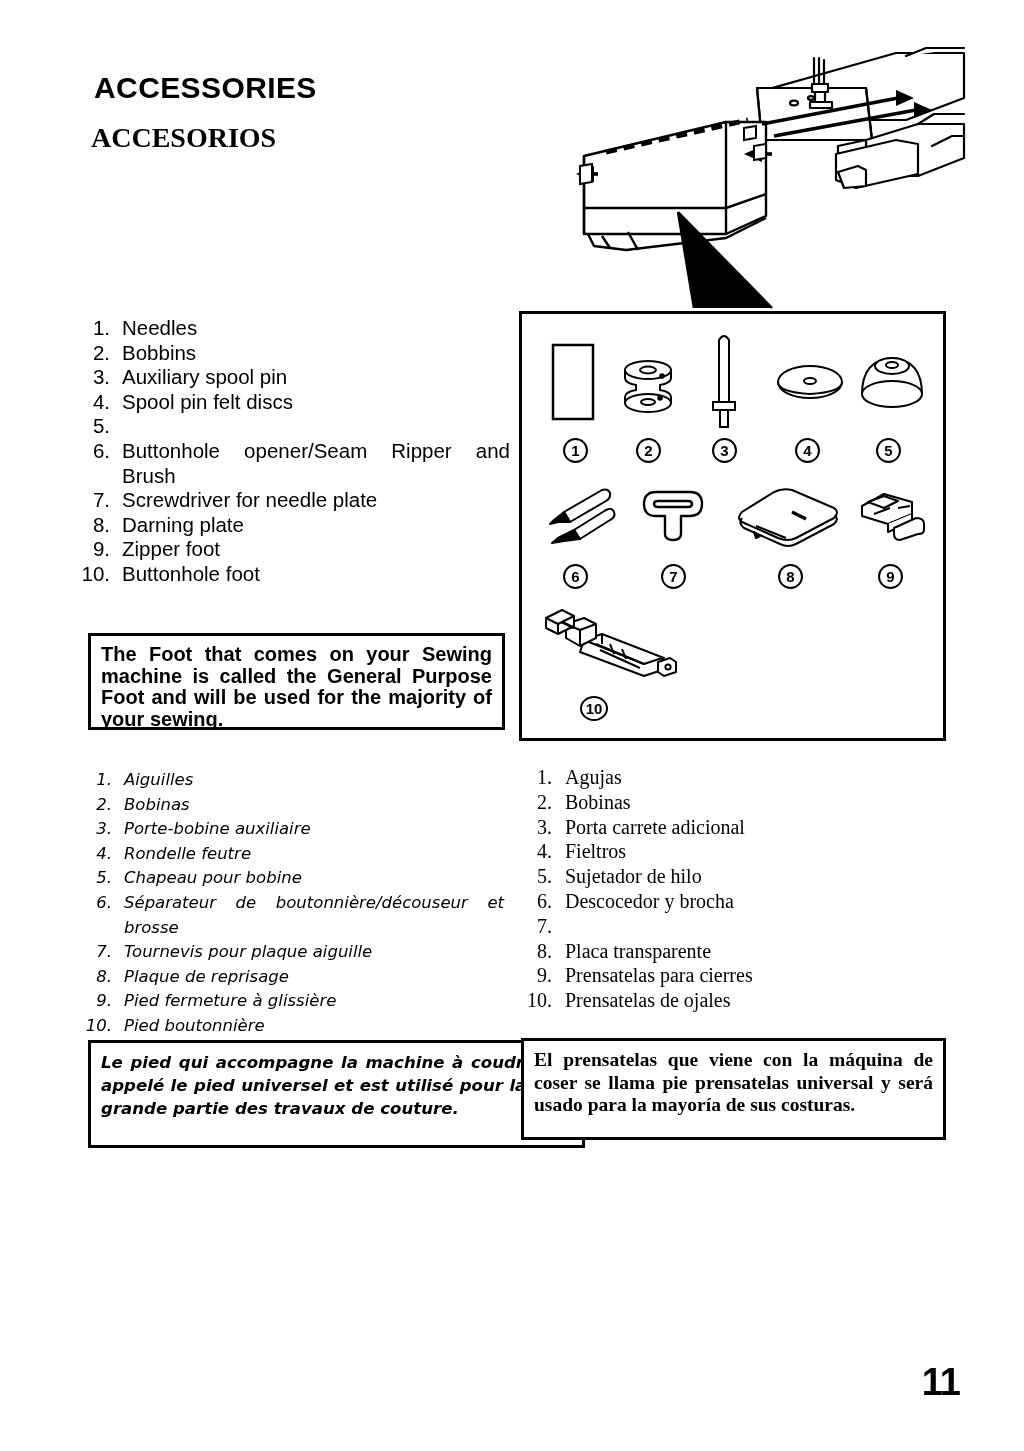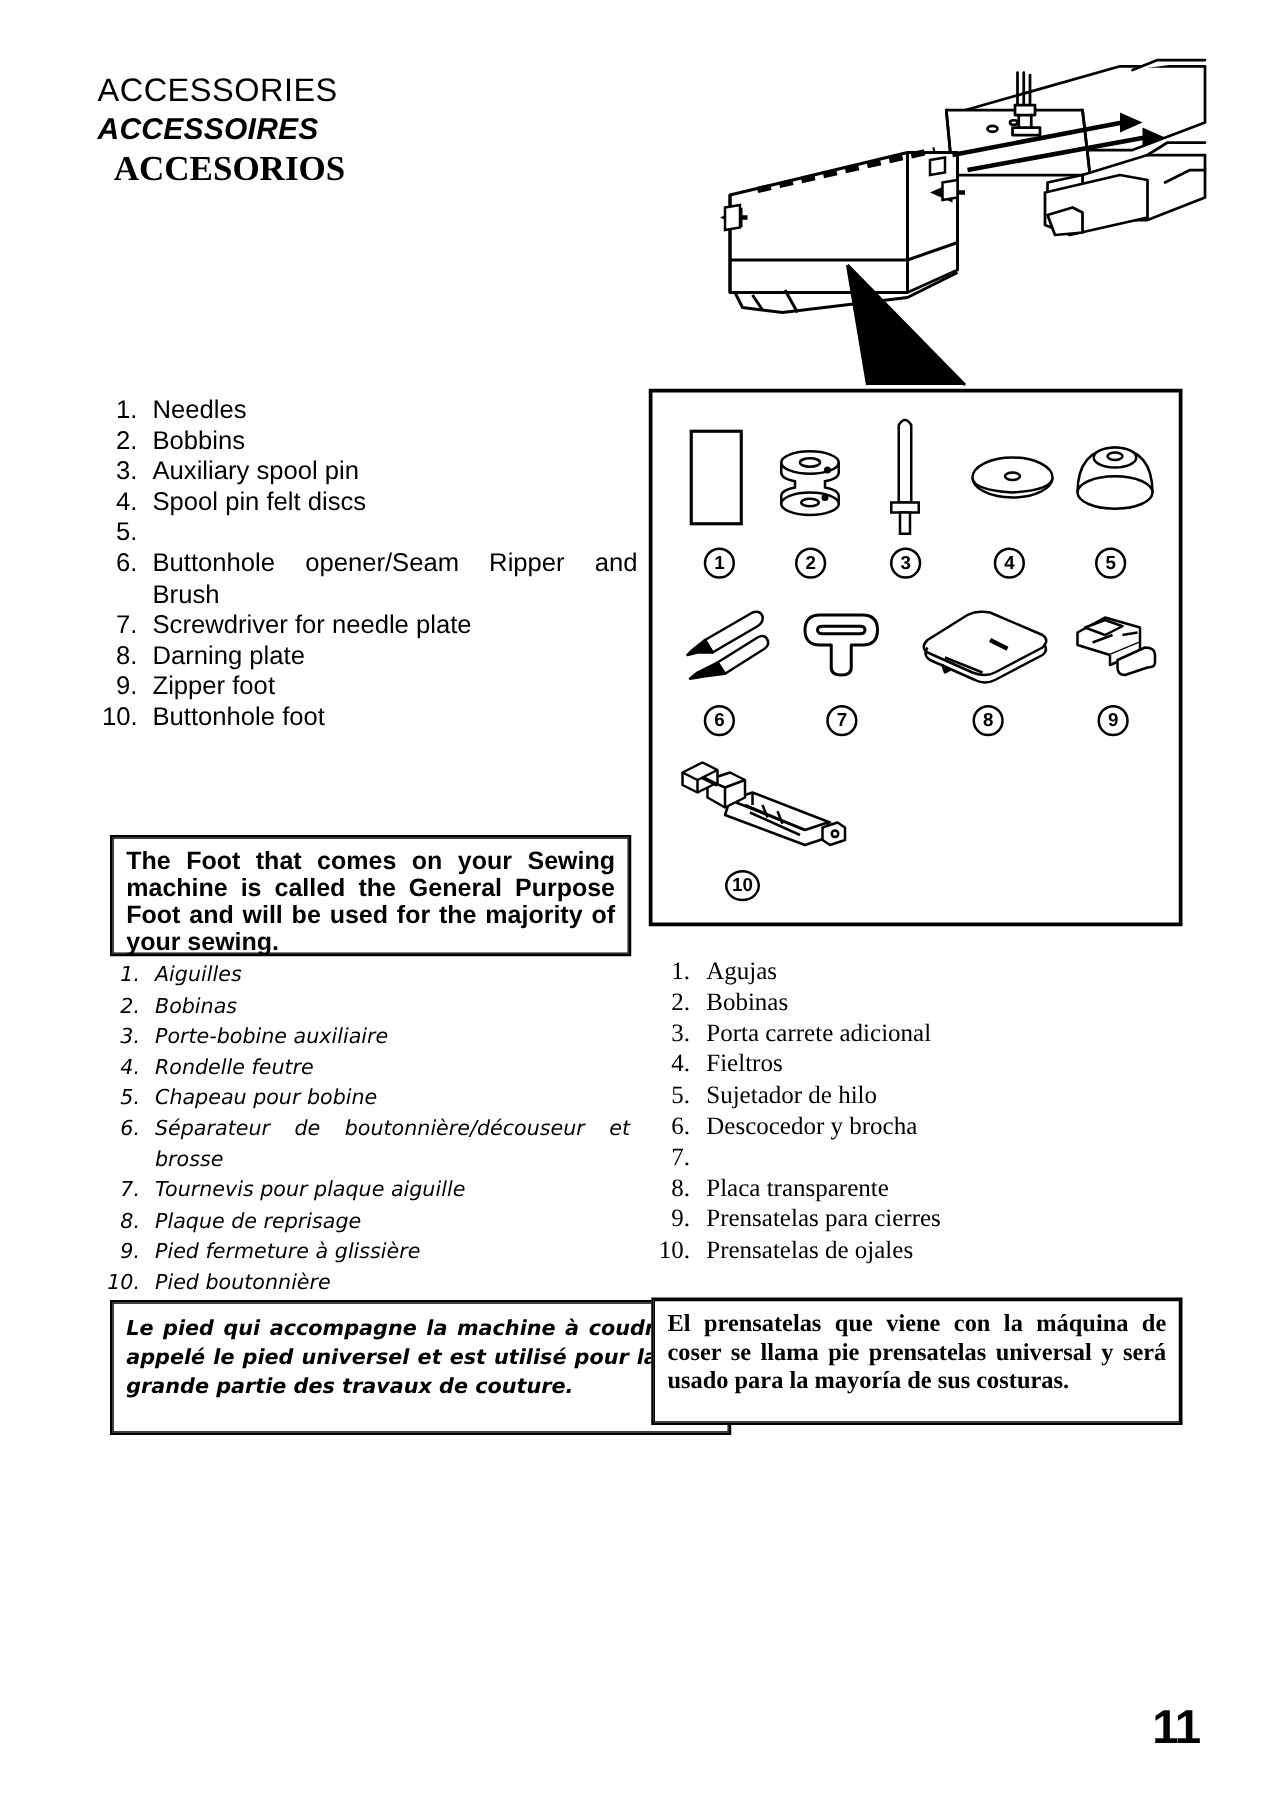--- a/index.html
+++ b/index.html
@@ -18,25 +18,25 @@
 
   
   #title-block {
     position: absolute;
     left: 78px;
     top: 55px;
     width: 480px;
   }
   .title-en {
     font-family: "Liberation Sans", sans-serif;
-    font-weight: normal;
-    font-size: 26px;
+    font-weight: bold;
+    font-size: 30px;
     letter-spacing: 0.4px;
     line-height: 34px;
-    margin: 0;
+    margin: 16px;
   }
   .title-fr {
     font-family: "Liberation Sans", sans-serif;
     font-weight: bold;
     font-style: italic;
     font-size: 24px;
     letter-spacing: 0.2px;
     line-height: 30px;
     margin: 0;
   }
@@ -120,21 +120,21 @@
     padding: 8px 10px 6px 10px;
   }
   .callout p {
     margin: 0;
     text-align: justify;
     text-align-last: left;
   }
 
   #callout-en {
     left: 88px;
-    top: 668px;
+    top: 633px;
     width: 417px;
     height: 97px;
   }
   #callout-en p {
     font-family: "Liberation Sans", sans-serif;
     font-weight: bold;
     font-size: 20px;
     line-height: 21.5px;
   }
 
@@ -219,21 +219,20 @@
     font-weight: bold;
     font-size: 38px;
     letter-spacing: -1px;
   }
 </style>
 </head>
 <body>
 
 <div id="title-block">
   <h1 class="title-en">ACCESSORIES</h1>
-  <h2 class="title-fr">ACCESSOIRES</h2>
   <h2 class="title-es">ACCESORIOS</h2>
 </div>
 
 <svg id="machine-illustration" viewBox="0 0 400 290">
   <g fill="#ffffff" stroke="#000000" stroke-width="2.2" stroke-linejoin="round" stroke-linecap="round">
 
     <path d="M196 63 L330 25 L398 25 L398 70 L340 92 L196 92 Z"></path>
 
     <path d="M191 60 L300 60 L306 112 L196 112 Z"></path>
     <path d="M191 60 L196 112"></path>

